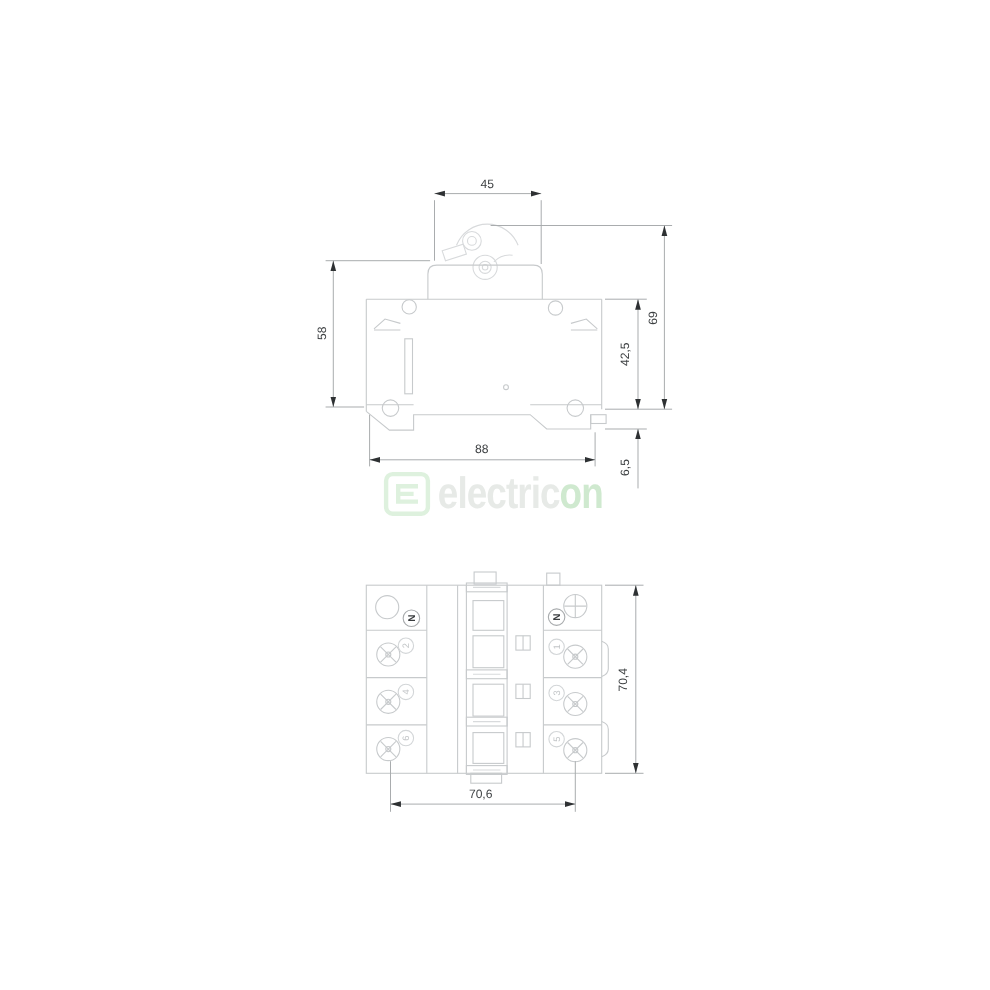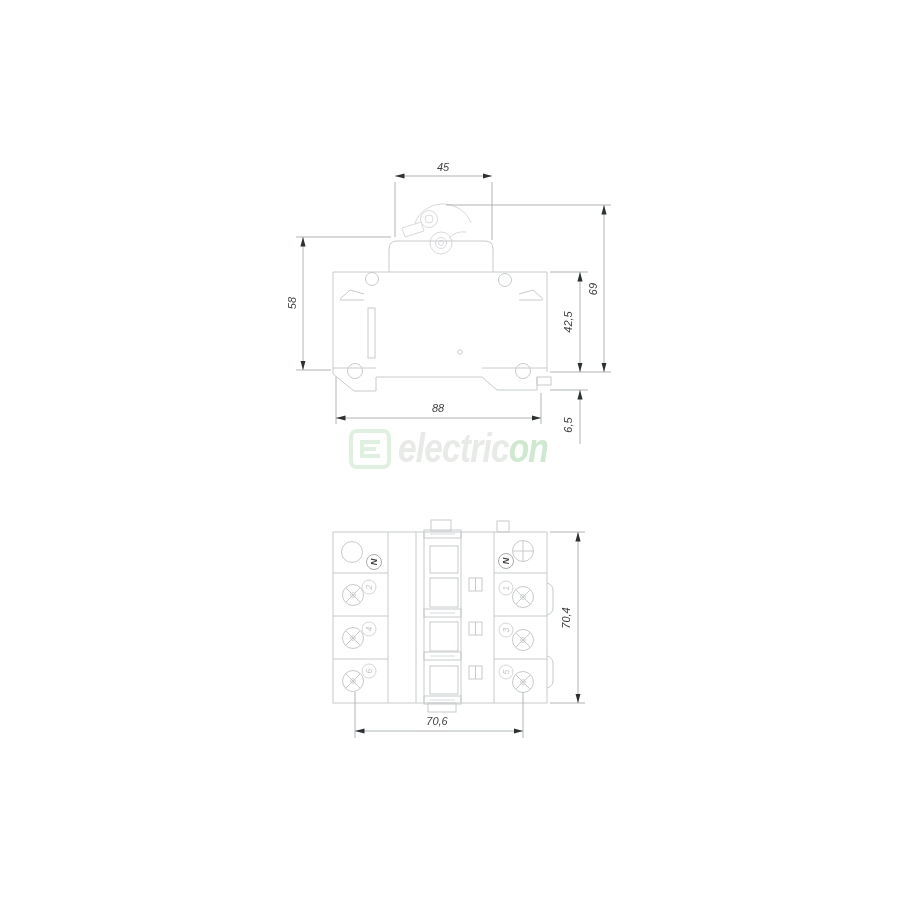--- a/index.html
+++ b/index.html
@@ -1,17 +1,17 @@
 <!DOCTYPE html>
 <html><head>
 <meta charset="utf-8">
 <style>
   html,body{margin:0;padding:0;background:#ffffff;}
   .page{position:relative;width:900px;height:900px;background:#ffffff;overflow:hidden;
-        font-family:"Liberation Sans",sans-serif;font-style:italic;}
+        font-family:"Liberation Sans",sans-serif;}
   svg text{font-family:"Liberation Sans",sans-serif;}
   .dimtxt{fill:#3f4244;font-size:11px;}
   .lbl-dark{fill:#3a3d3f;font-size:9px;font-weight:bold;}
   .lbl-faint{fill:#c2c5c7;font-size:8.5px;}
 </style>
 </head>
 <body>
 
 <div class="page">
 <svg width="900" height="900" viewBox="0 0 900 900">

